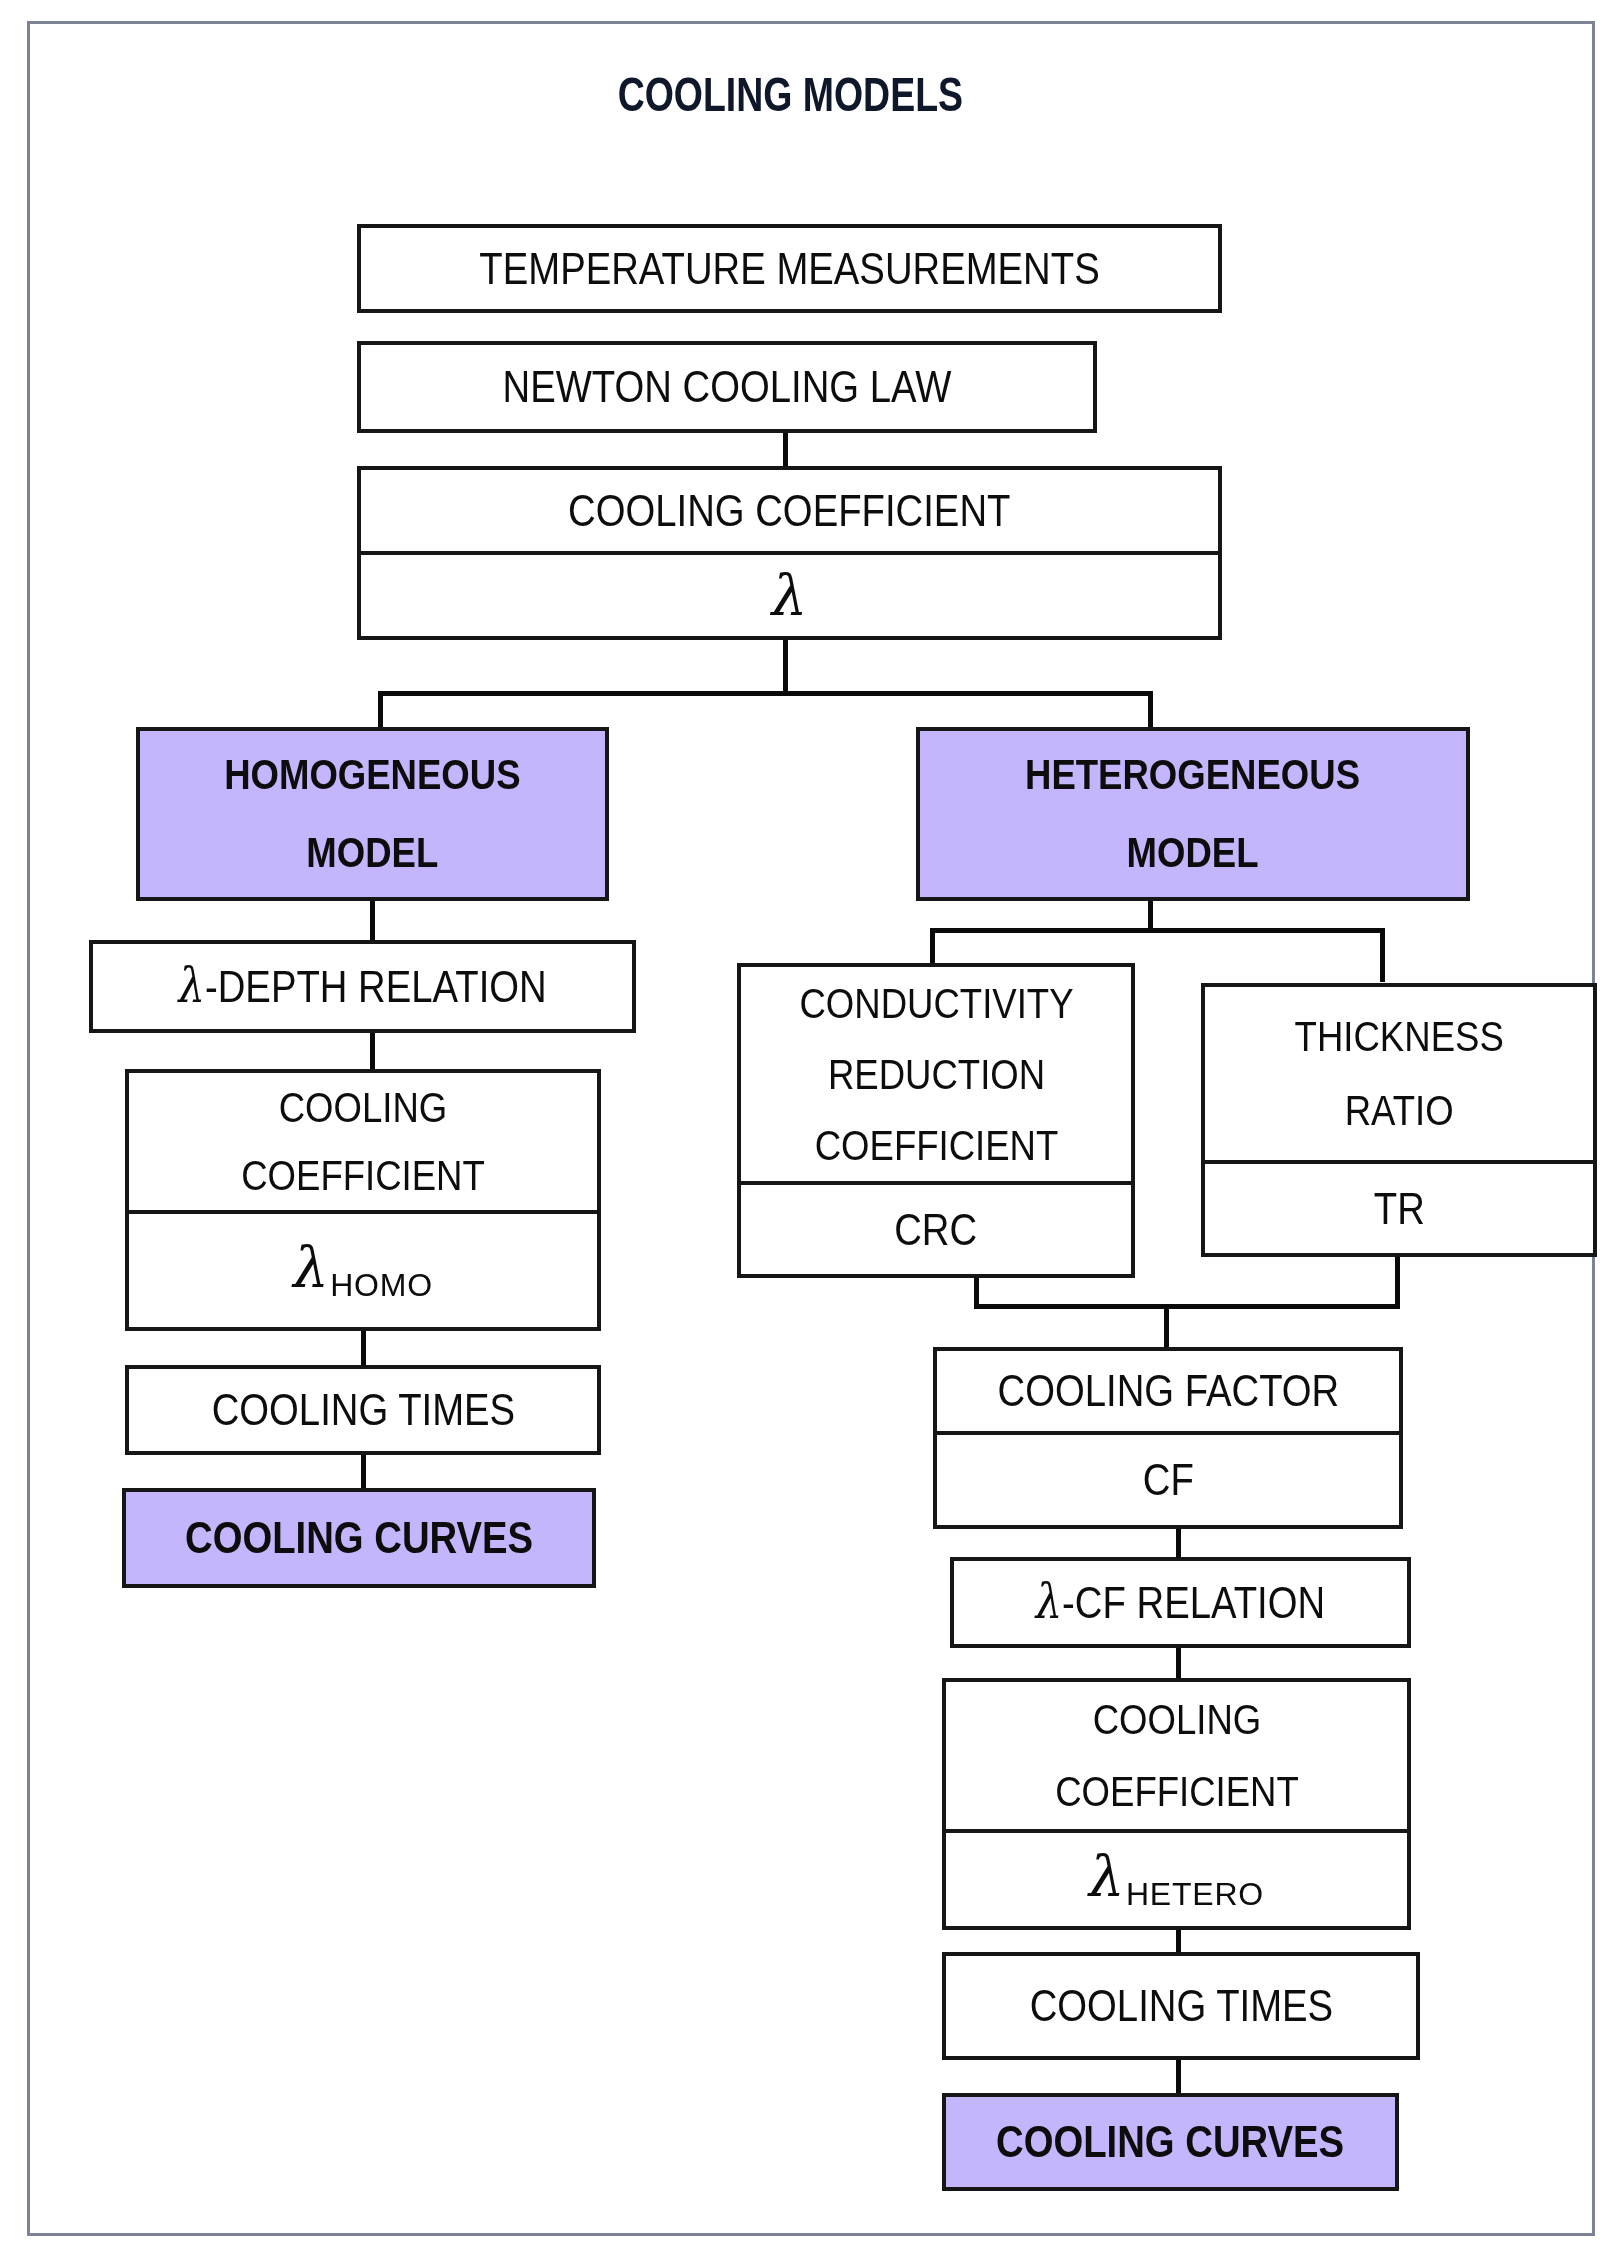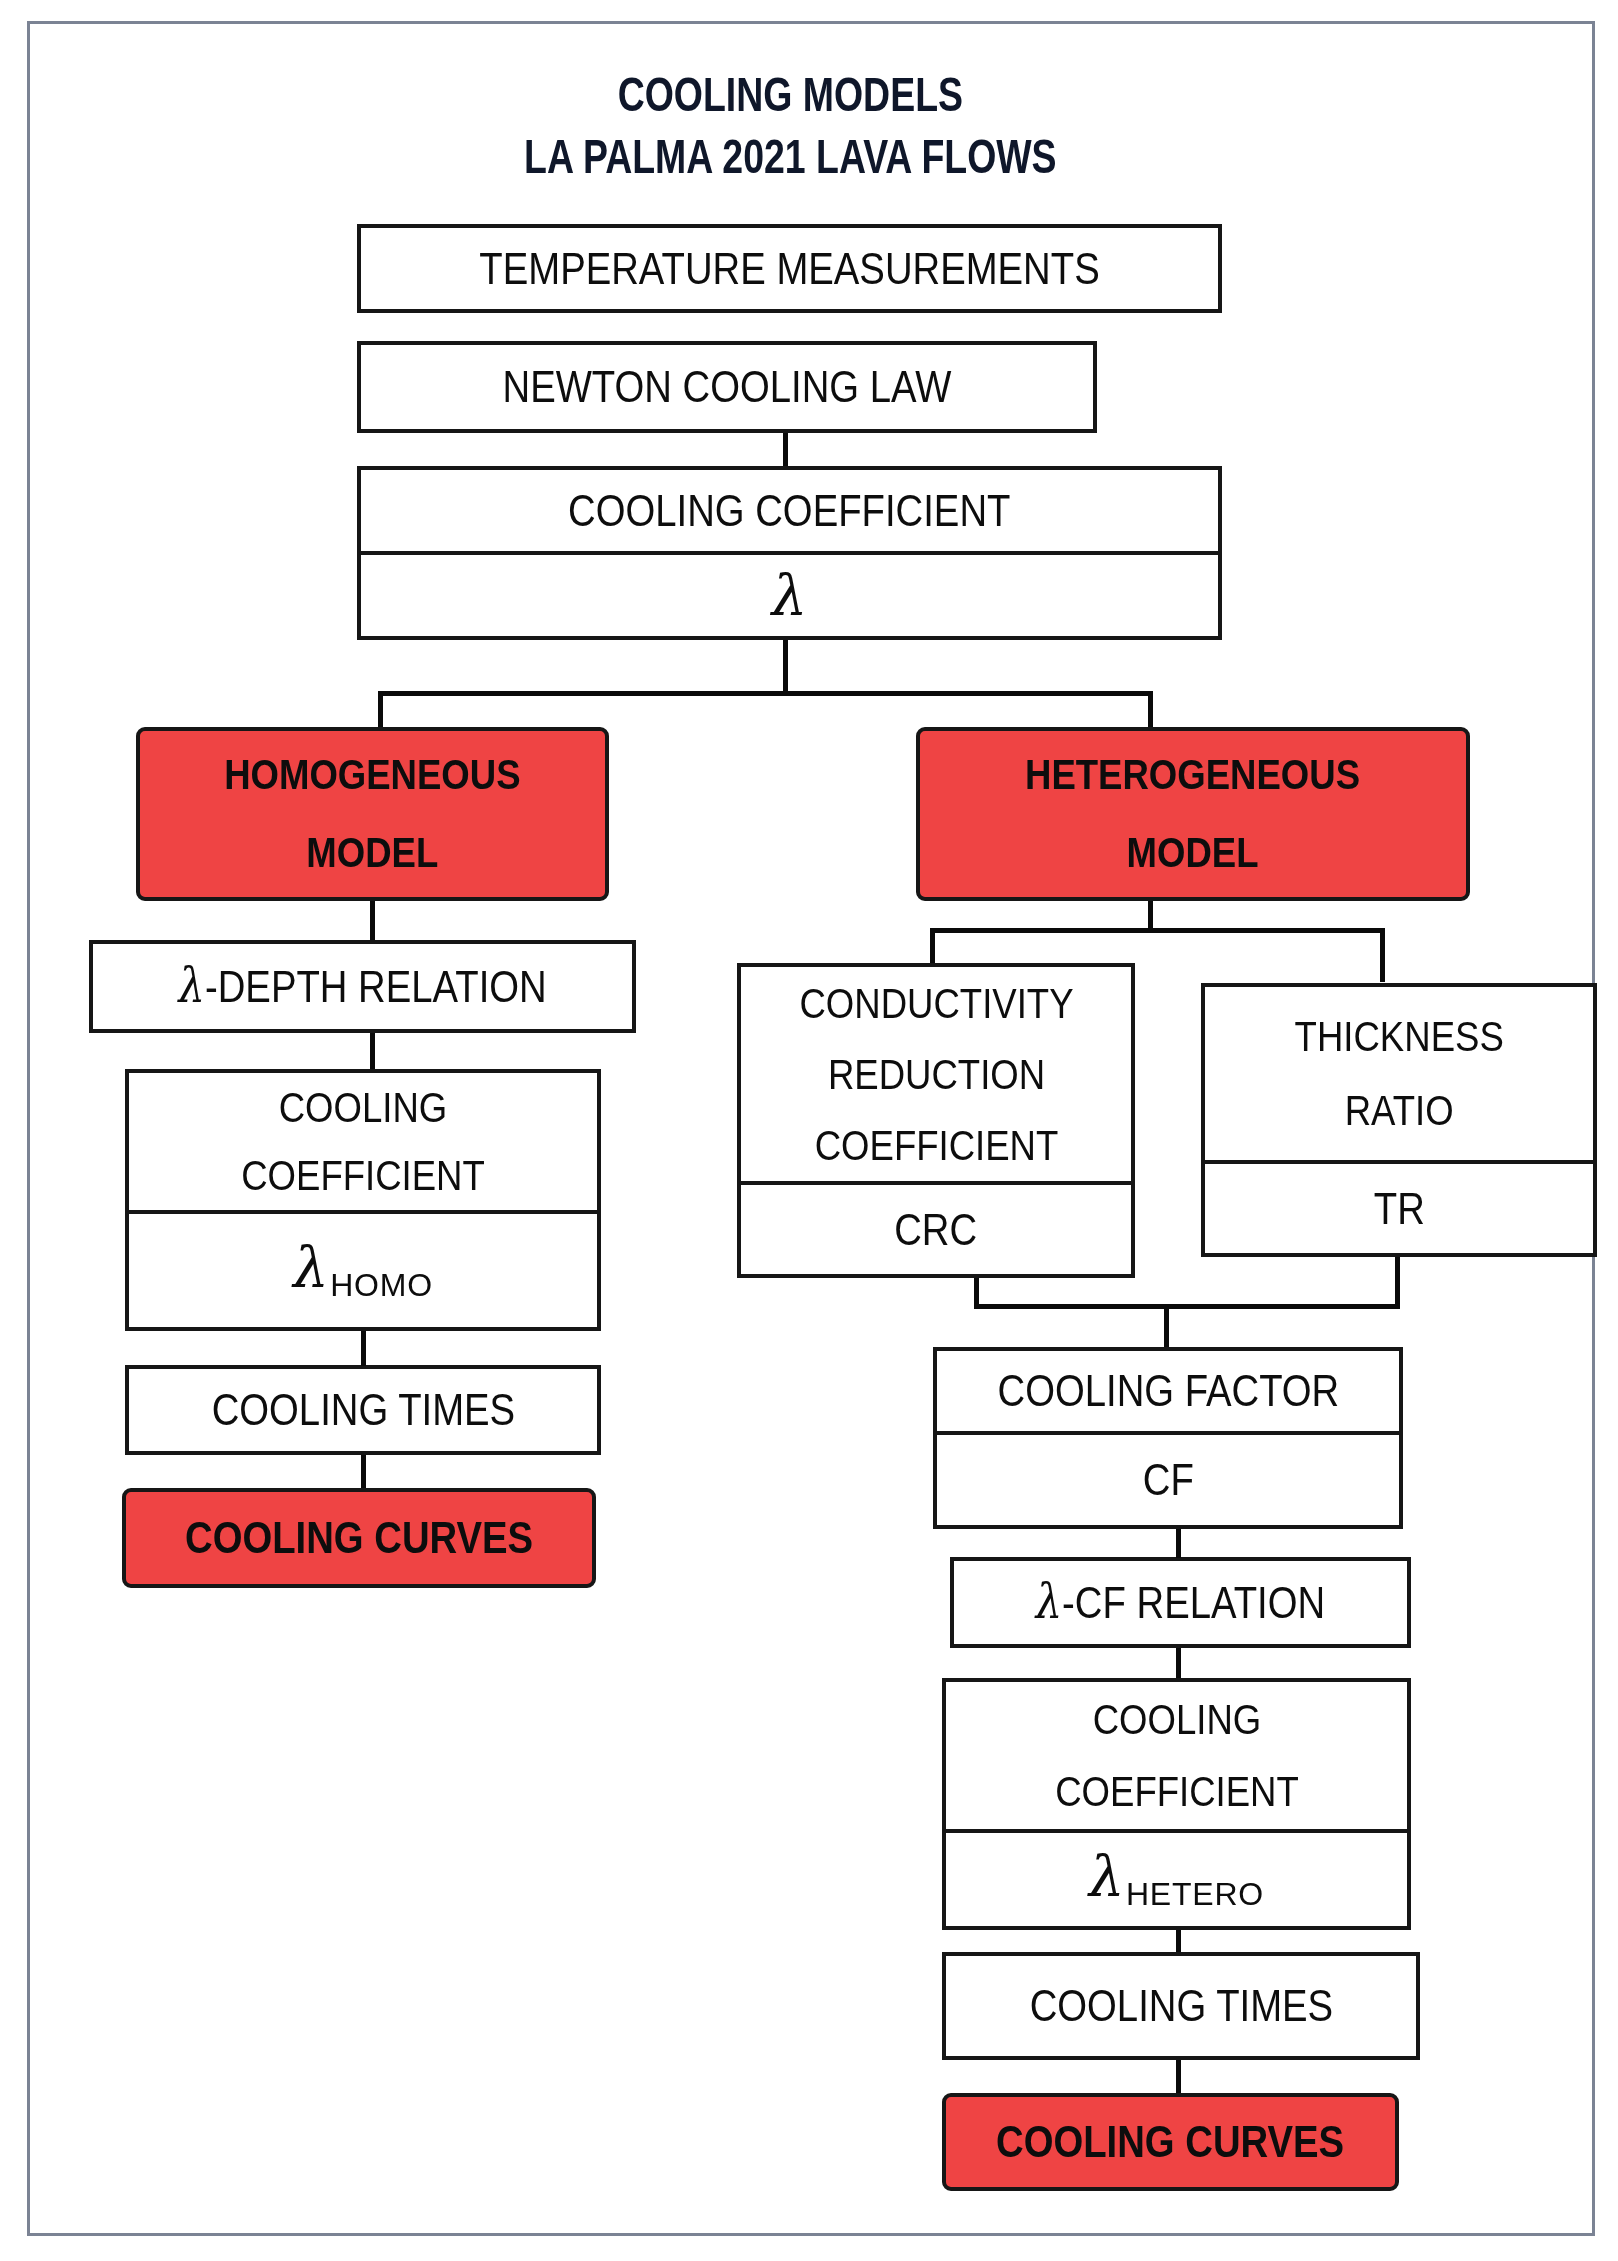--- a/index.html
+++ b/index.html
@@ -36,21 +36,21 @@
   .box {
     position: absolute;
     box-sizing: border-box;
     border: 4.5px solid #161616;
     background: #ffffff;
     display: flex;
     flex-direction: column;
     align-items: stretch;
     justify-content: center;
   }
-  .box.shaded { background: #ef4444; border-radius: 9px; }
+  .box.shaded { background: #c4b5fd; }
   .cell {
     display: flex;
     align-items: center;
     justify-content: center;
     box-sizing: border-box;
   }
   .cell.hdr { border-bottom: 4.5px solid #161616; }
   .cell.val { flex: 1; }
   .lbl {
     font-size: 44px;
@@ -102,23 +102,20 @@
 </style>
 </head>
 <body>
 
 <div id="canvas">
 
   <div id="page-frame"></div>
 
   <div class="title-line" style="top: 67px;">
     <span class="tx">COOLING MODELS</span>
-  </div>
-  <div class="title-line" style="top: 129px;">
-    <span class="tx">LA PALMA 2021 LAVA FLOWS</span>
   </div>
 
   <div class="box" style="left:357px; top:224px; width:865px; height:89px;">
     <div class="cell val">
         <span class="lbl">TEMPERATURE MEASUREMENTS</span>
       </div>
   </div>
 
   <div class="box" style="left:357px; top:341px; width:740px; height:92px;">
     <div class="cell val">

